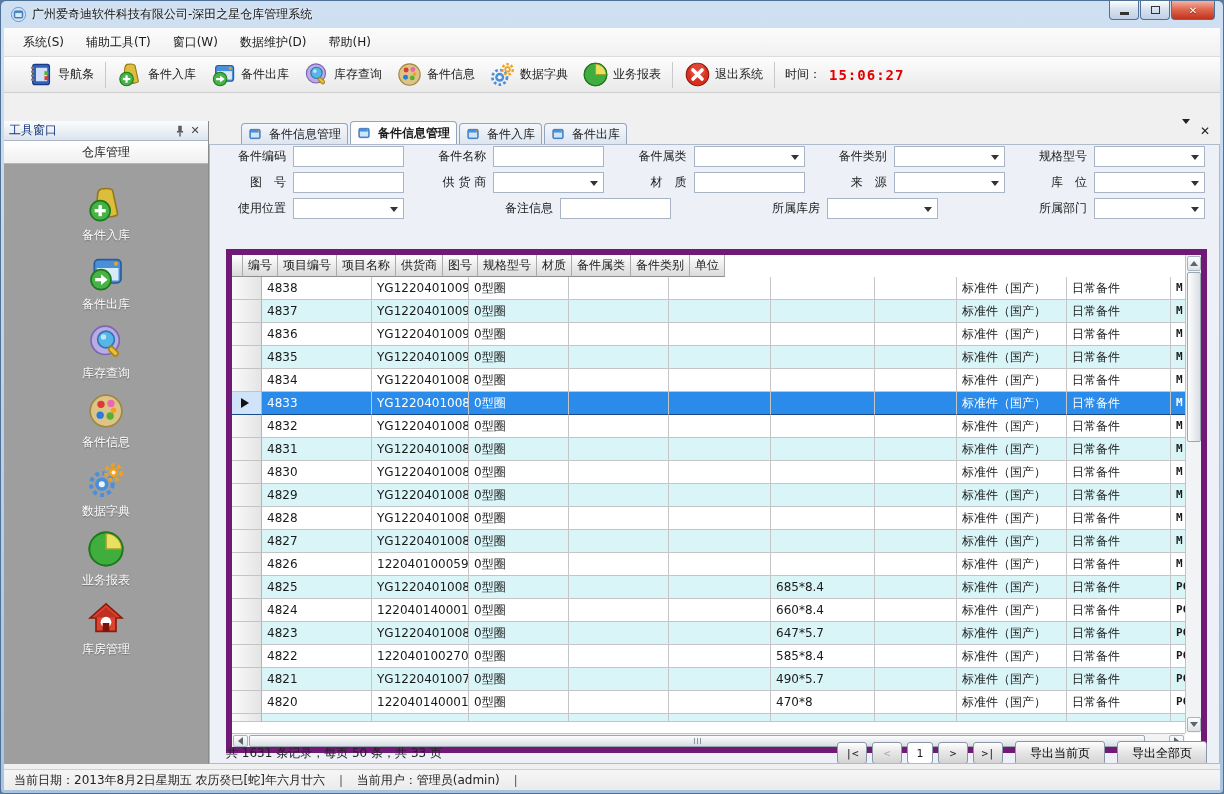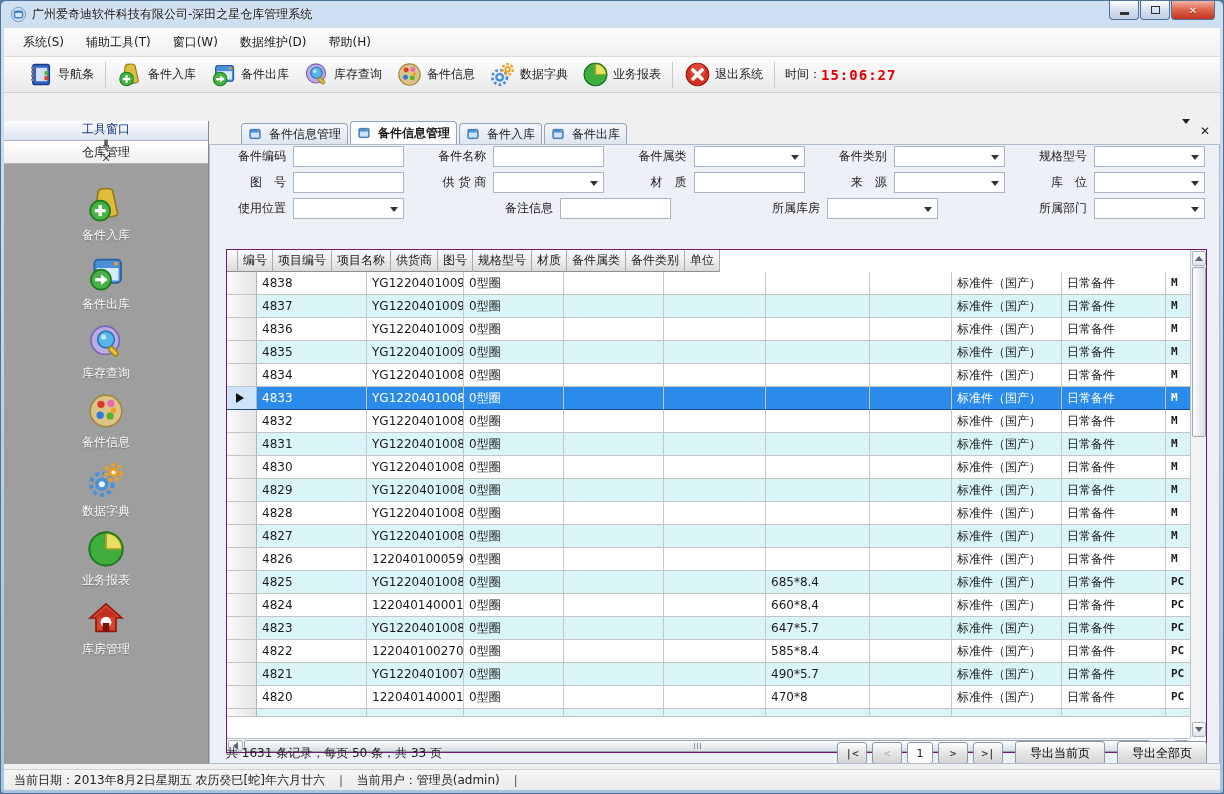--- a/index.html
+++ b/index.html
@@ -21,26 +21,26 @@
   .client { position:absolute; left:3px; right:3px; top:27px; bottom:3px; background:#f0f0f0; overflow:hidden; }
 
   .menubar { height:29px; background:linear-gradient(#fcfcfc,#f1f1f1); border-bottom:1px solid #dcdcdc; display:flex; align-items:center; padding-left:8px; }
   .menu-item { padding:5px 11px; cursor:pointer; border-radius:2px; }
 
   .toolbar { height:36px; background:linear-gradient(#fdfdfd,#e9e9e9); border-bottom:1px solid #cfcfcf; display:flex; align-items:center; padding-left:16px; }
   .tb-item { display:flex; align-items:center; gap:4px; padding:2px 7px; cursor:pointer; border-radius:3px; }
   .tb-item .ico { width:27px; height:27px; }
   .tb-sep { width:1px; height:26px; background:#c9c9c9; margin:0 4px; }
   .tb-time { display:flex; align-items:center; margin-left:6px; }
-  .tb-time .tlabel { margin-right:0; }
+  .tb-time .tlabel { margin-right:8px; }
   .tb-time .tvalue { color:#e50000; font-family:"DejaVu Sans Mono", monospace; font-weight:bold; font-size:14px; letter-spacing:1px; }
 
   
   .sidebar { position:absolute; left:0; top:93px; bottom:26px; width:205px; background:#9e9e9e; border-right:1px solid #8a8a8a; }
-  .sb-header { height:20px; background:linear-gradient(#fbfcfd,#dde4ee); border-bottom:1px solid #aab6c6; display:flex; align-items:center; padding:0 5px; color:#15397c;flex-direction:column; }
+  .sb-header { height:20px; background:linear-gradient(#fbfcfd,#dde4ee); border-bottom:1px solid #aab6c6; display:flex; align-items:center; padding:0 5px; color:#15397c; }
   .sb-header .sb-title { flex:1; }
   .sb-hbtn { width:16px; height:16px; display:flex; align-items:center; justify-content:center; cursor:pointer; color:#444; font-size:11px; }
   .sb-group { height:23px; background:linear-gradient(#ffffff,#f0f0f0); border-bottom:1px solid #b5b5b5; text-align:center; line-height:22px; color:#222; cursor:pointer; }
   .sb-items { padding-top:20px; }
   .sb-item { height:69px; display:flex; flex-direction:column; align-items:center; cursor:pointer; }
   .sb-item .ico { width:40px; height:40px; }
   .sb-item .lbl { color:#fff; margin-top:3px; text-shadow:0 1px 1px #666; }
 
   
   .main { position:absolute; left:205px; top:93px; right:0; bottom:26px; }
@@ -61,21 +61,21 @@
   .field { display:flex; align-items:center; width:178px; }
   .field .flabel { width:60px; text-align:right; margin-right:7px; white-space:nowrap; }
   .ctrl { flex:1; height:21px; background:#fff; border:1px solid #a9b4c4; position:relative; }
   .ctrl.select::after { content:""; position:absolute; right:5px; top:8px; border-left:4px solid transparent; border-right:4px solid transparent; border-top:5px solid #333; }
   .ctrl.select { cursor:pointer; }
   .ctrl input { width:100%; height:100%; border:none; outline:none; font-size:12px; padding:0 3px; background:transparent; }
   .btn-group { display:flex; gap:8px; width:232px; justify-content:flex-end; }
   .btn { height:22px; padding:0 14px; background:linear-gradient(#fefefe,#e7e7e7 45%,#d4d4d4); border:1px solid #8a96a8; border-radius:3px; cursor:pointer; font-size:12px; line-height:20px; }
 
   
-  .grid { position:absolute; left:16px; right:12px; top:104px; height:504px; background:#fff; border:1px solid #701a75; }
+  .grid { position:absolute; left:16px; right:12px; top:104px; height:504px; background:#fff; border:6px solid #701a75; }
   .grid-inner { position:absolute; left:0; top:0; right:16px; bottom:14px; overflow:hidden; }
   .grow { display:flex; }
   .gcell { height:23px; line-height:22px; padding:0 5px; border-right:1px solid #c6c6c6; border-bottom:1px solid #c4c4c4; white-space:nowrap; overflow:hidden; flex:none; }
   .ghead .gcell { height:22px; line-height:21px; background:linear-gradient(#ffffff,#dadada); border-right:1px solid #aaa; border-bottom:1px solid #8e8e8e; }
   .c0{width:30px;} .c1{width:110px;} .c2{width:97px;} .c3{width:100px;} .c4{width:100px;} .c5{width:102px;}
   .c6{width:104px;} .c7{width:82px;} .c8{width:110px;} .c9{width:104px;} .c10{width:28px;}
   .gcell.c0 { background:linear-gradient(90deg,#fafafa,#e4e4e4); border-right:1px solid #b4b4b4; position:relative; }
   .gcell.c10 { font-family:"DejaVu Sans Mono", monospace; font-weight:bold; font-size:11px; }
   .grow.alt .gcell { background:#d9f5f7; }
   .grow.alt .gcell.c0 { background:linear-gradient(90deg,#fafafa,#e4e4e4); }

